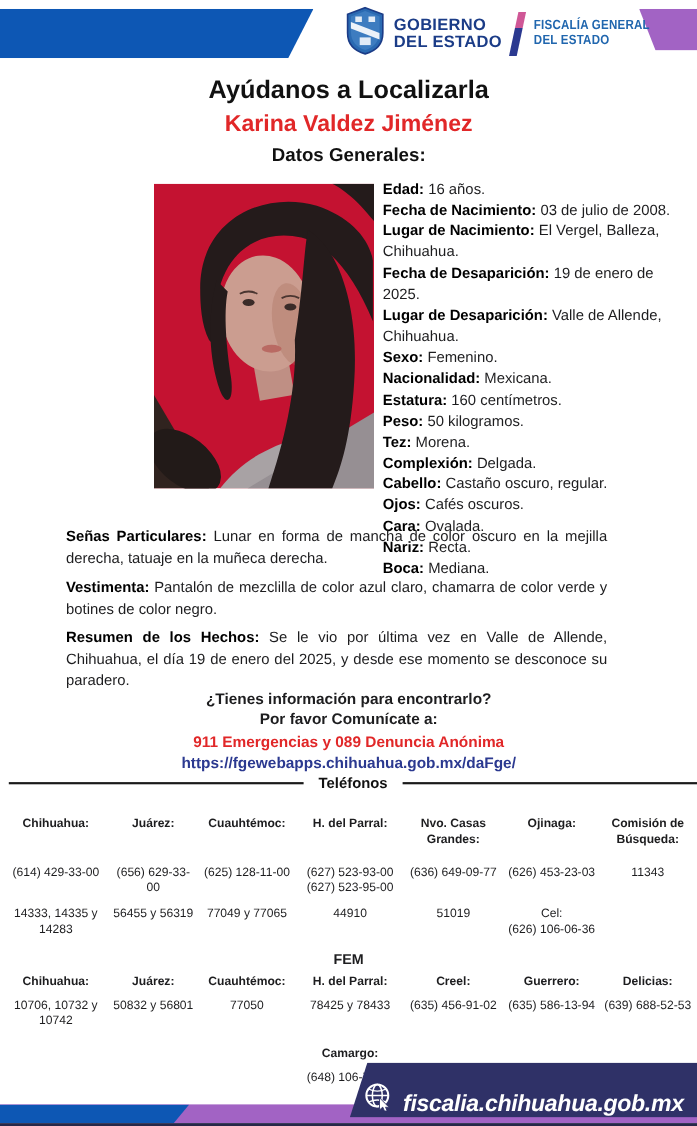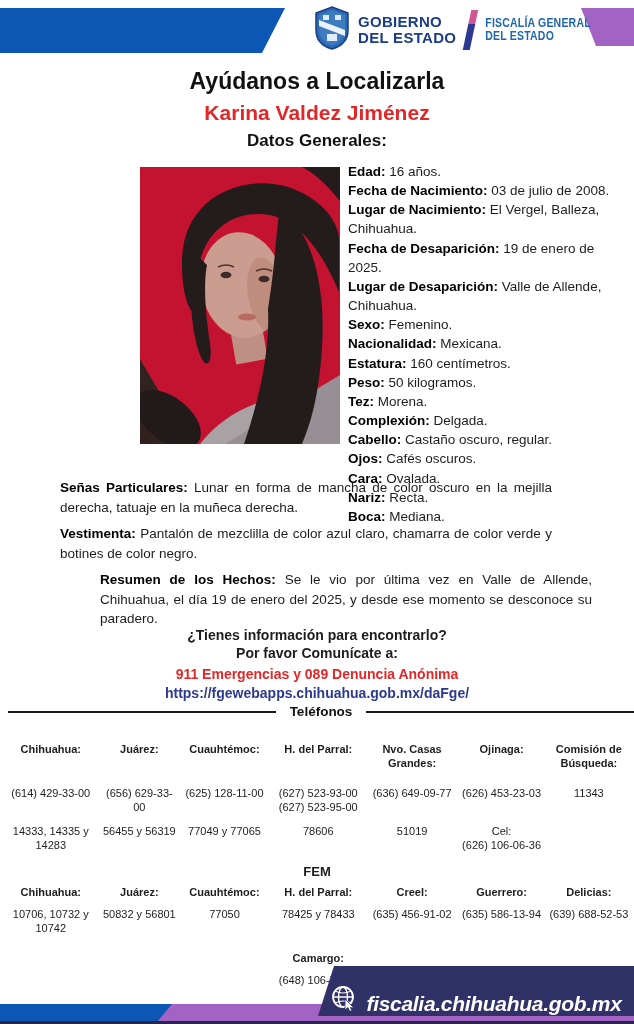--- a/index.html
+++ b/index.html
@@ -144,21 +144,21 @@
     <div class="dato"><b>Nariz:</b> <span>Recta.</span></div>
     <div class="dato"><b>Boca:</b> <span>Mediana.</span></div>
   </div>
 
   <div class="para" style="top:478px;">
     <b>Señas Particulares:</b> <span>Lunar en forma de mancha de color oscuro en la mejilla derecha, tatuaje en la muñeca derecha.</span>
   </div>
   <div class="para" style="top:524px;">
     <b>Vestimenta:</b> <span>Pantalón de mezclilla de color azul claro, chamarra de color verde y botines de color negro.</span>
   </div>
-  <div class="para" style="top:570px;margin-left:40px;">
+  <div class="para" style="top:570px;">
     <b>Resumen de los Hechos:</b> <span>Se le vio por última vez en Valle de Allende, Chihuahua, el día 19 de enero del 2025, y desde ese momento se desconoce su paradero.</span>
   </div>
 
   <div class="contact">
     <span style="display:block;">¿Tienes información para encontrarlo?</span>
     <span style="display:block;">Por favor Comunícate a:</span>
     <span class="red" style="color:#e12728;">911 Emergencias y 089 Denuncia Anónima</span>
     <a class="url" href="#" style="color:#2b3990;">https://fgewebapps.chihuahua.gob.mx/daFge/</a>
   </div>
 
@@ -185,21 +185,21 @@
     <div class="cell r1">(627) 523-93-00
 (627) 523-95-00</div>
     <div class="cell r1">(636) 649-09-77</div>
     <div class="cell r1">(626) 453-23-03</div>
     <div class="cell r1">11343</div>
 
     <div class="cell r2">14333, 14335 y
 14283</div>
     <div class="cell r2">56455 y 56319</div>
     <div class="cell r2">77049 y 77065</div>
-    <div class="cell r2">78606</div>
+    <div class="cell r2">44910</div>
     <div class="cell r2">51019</div>
     <div class="cell r2">Cel:
 (626) 106-06-36</div>
     <div class="cell r2"></div>
 
     <div class="fem-title">FEM</div>
 
     <div class="cell fhd">Chihuahua:</div>
     <div class="cell fhd">Juárez:</div>
     <div class="cell fhd">Cuauhtémoc:</div>

